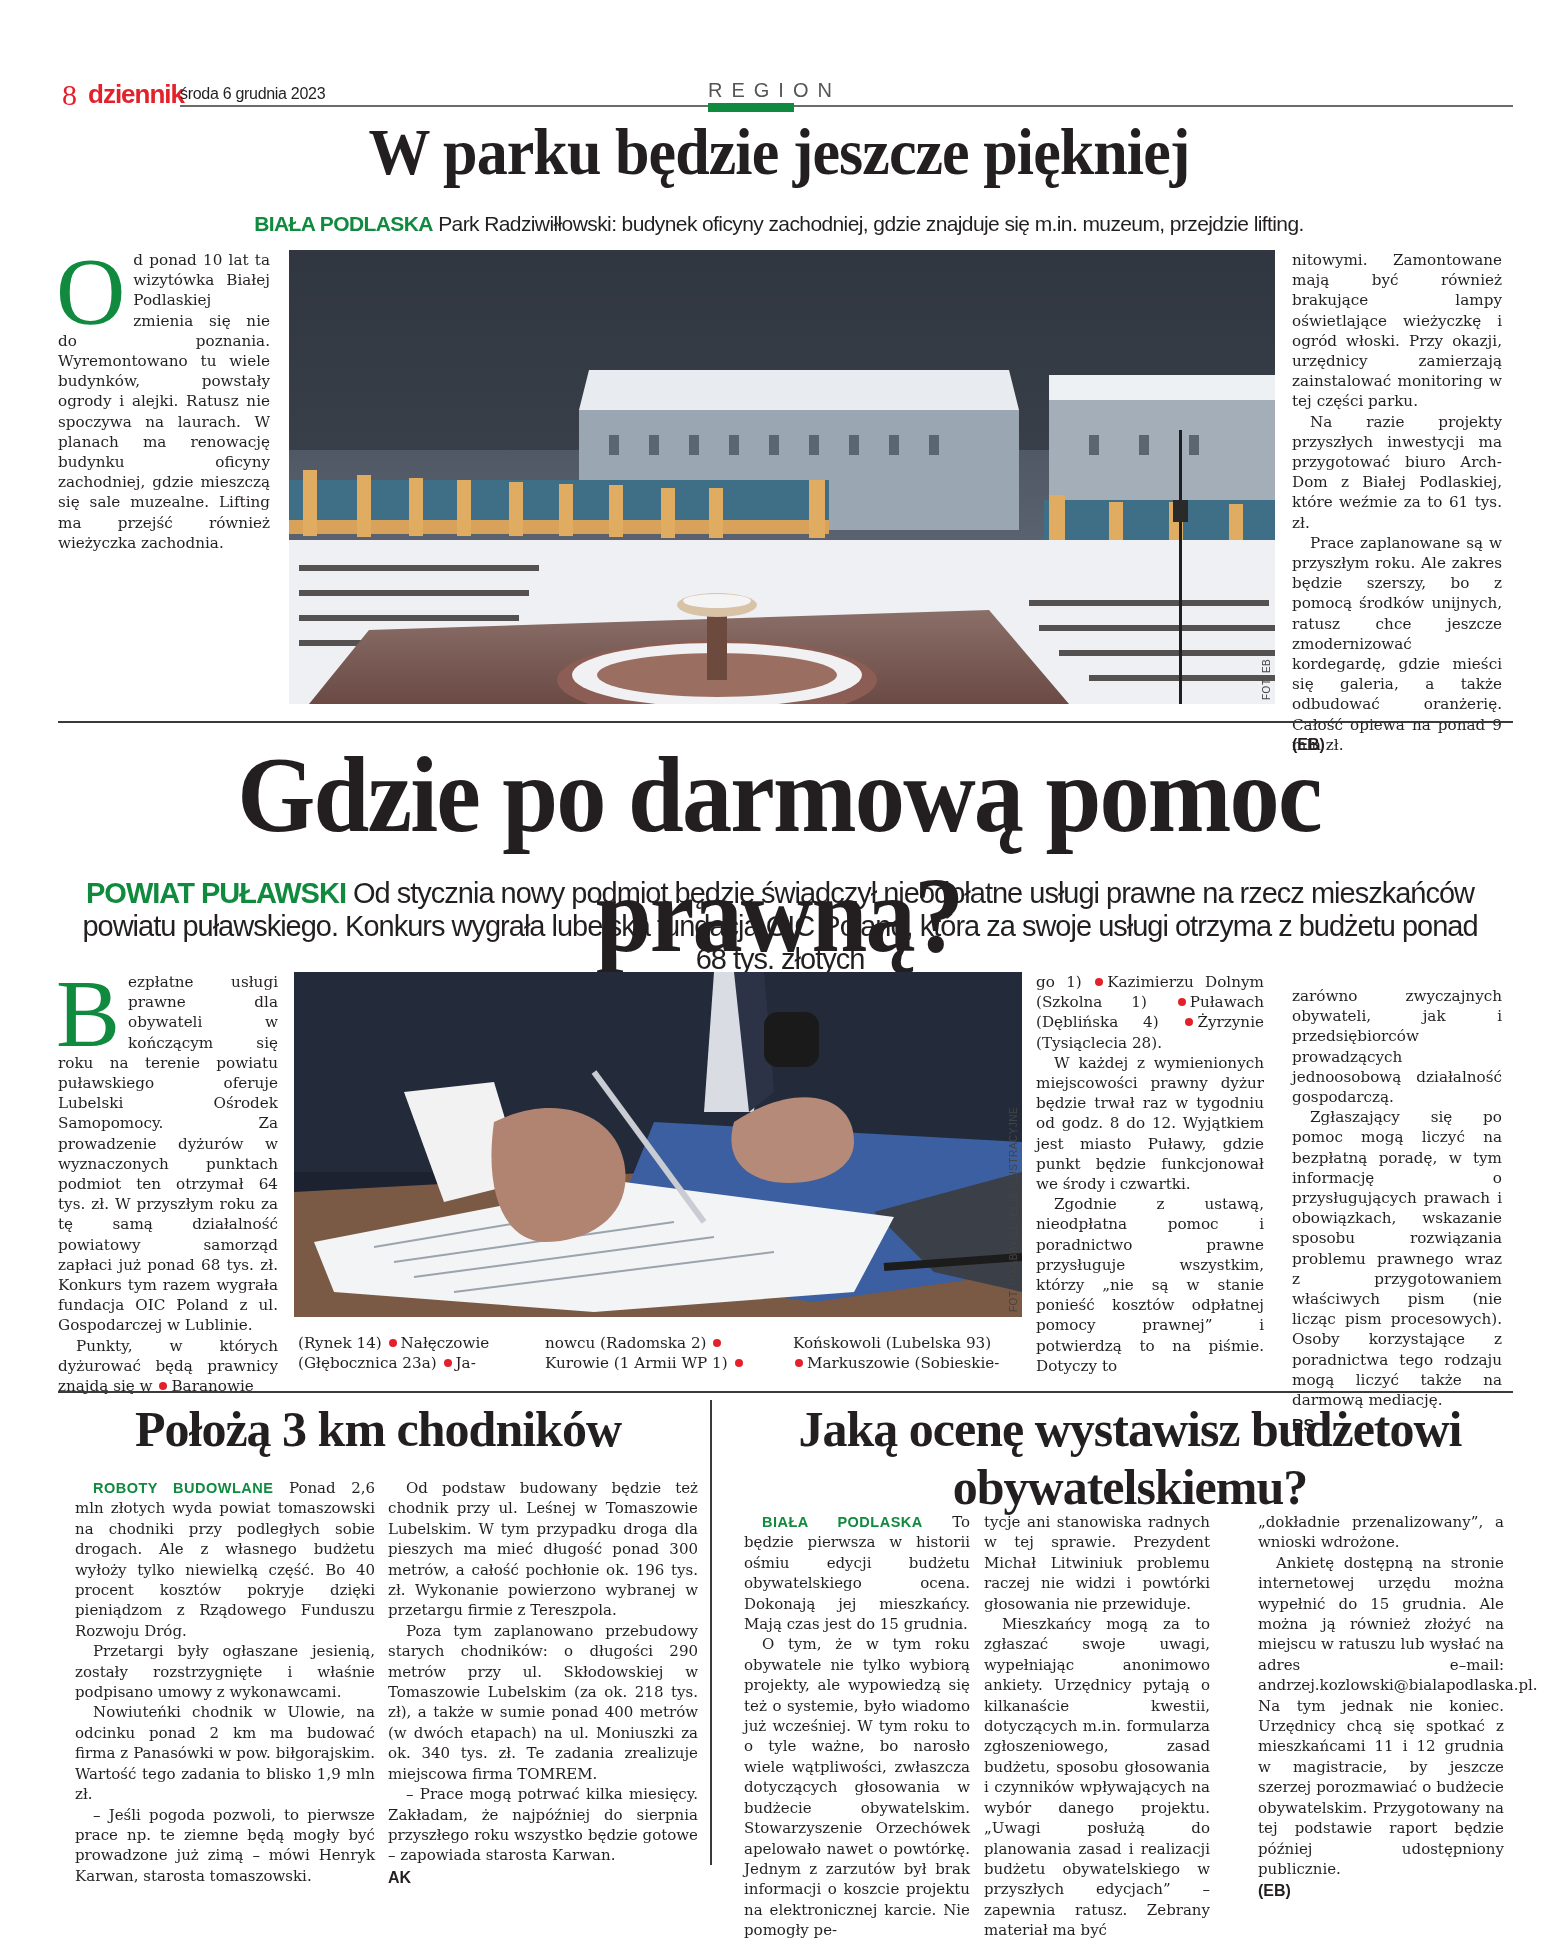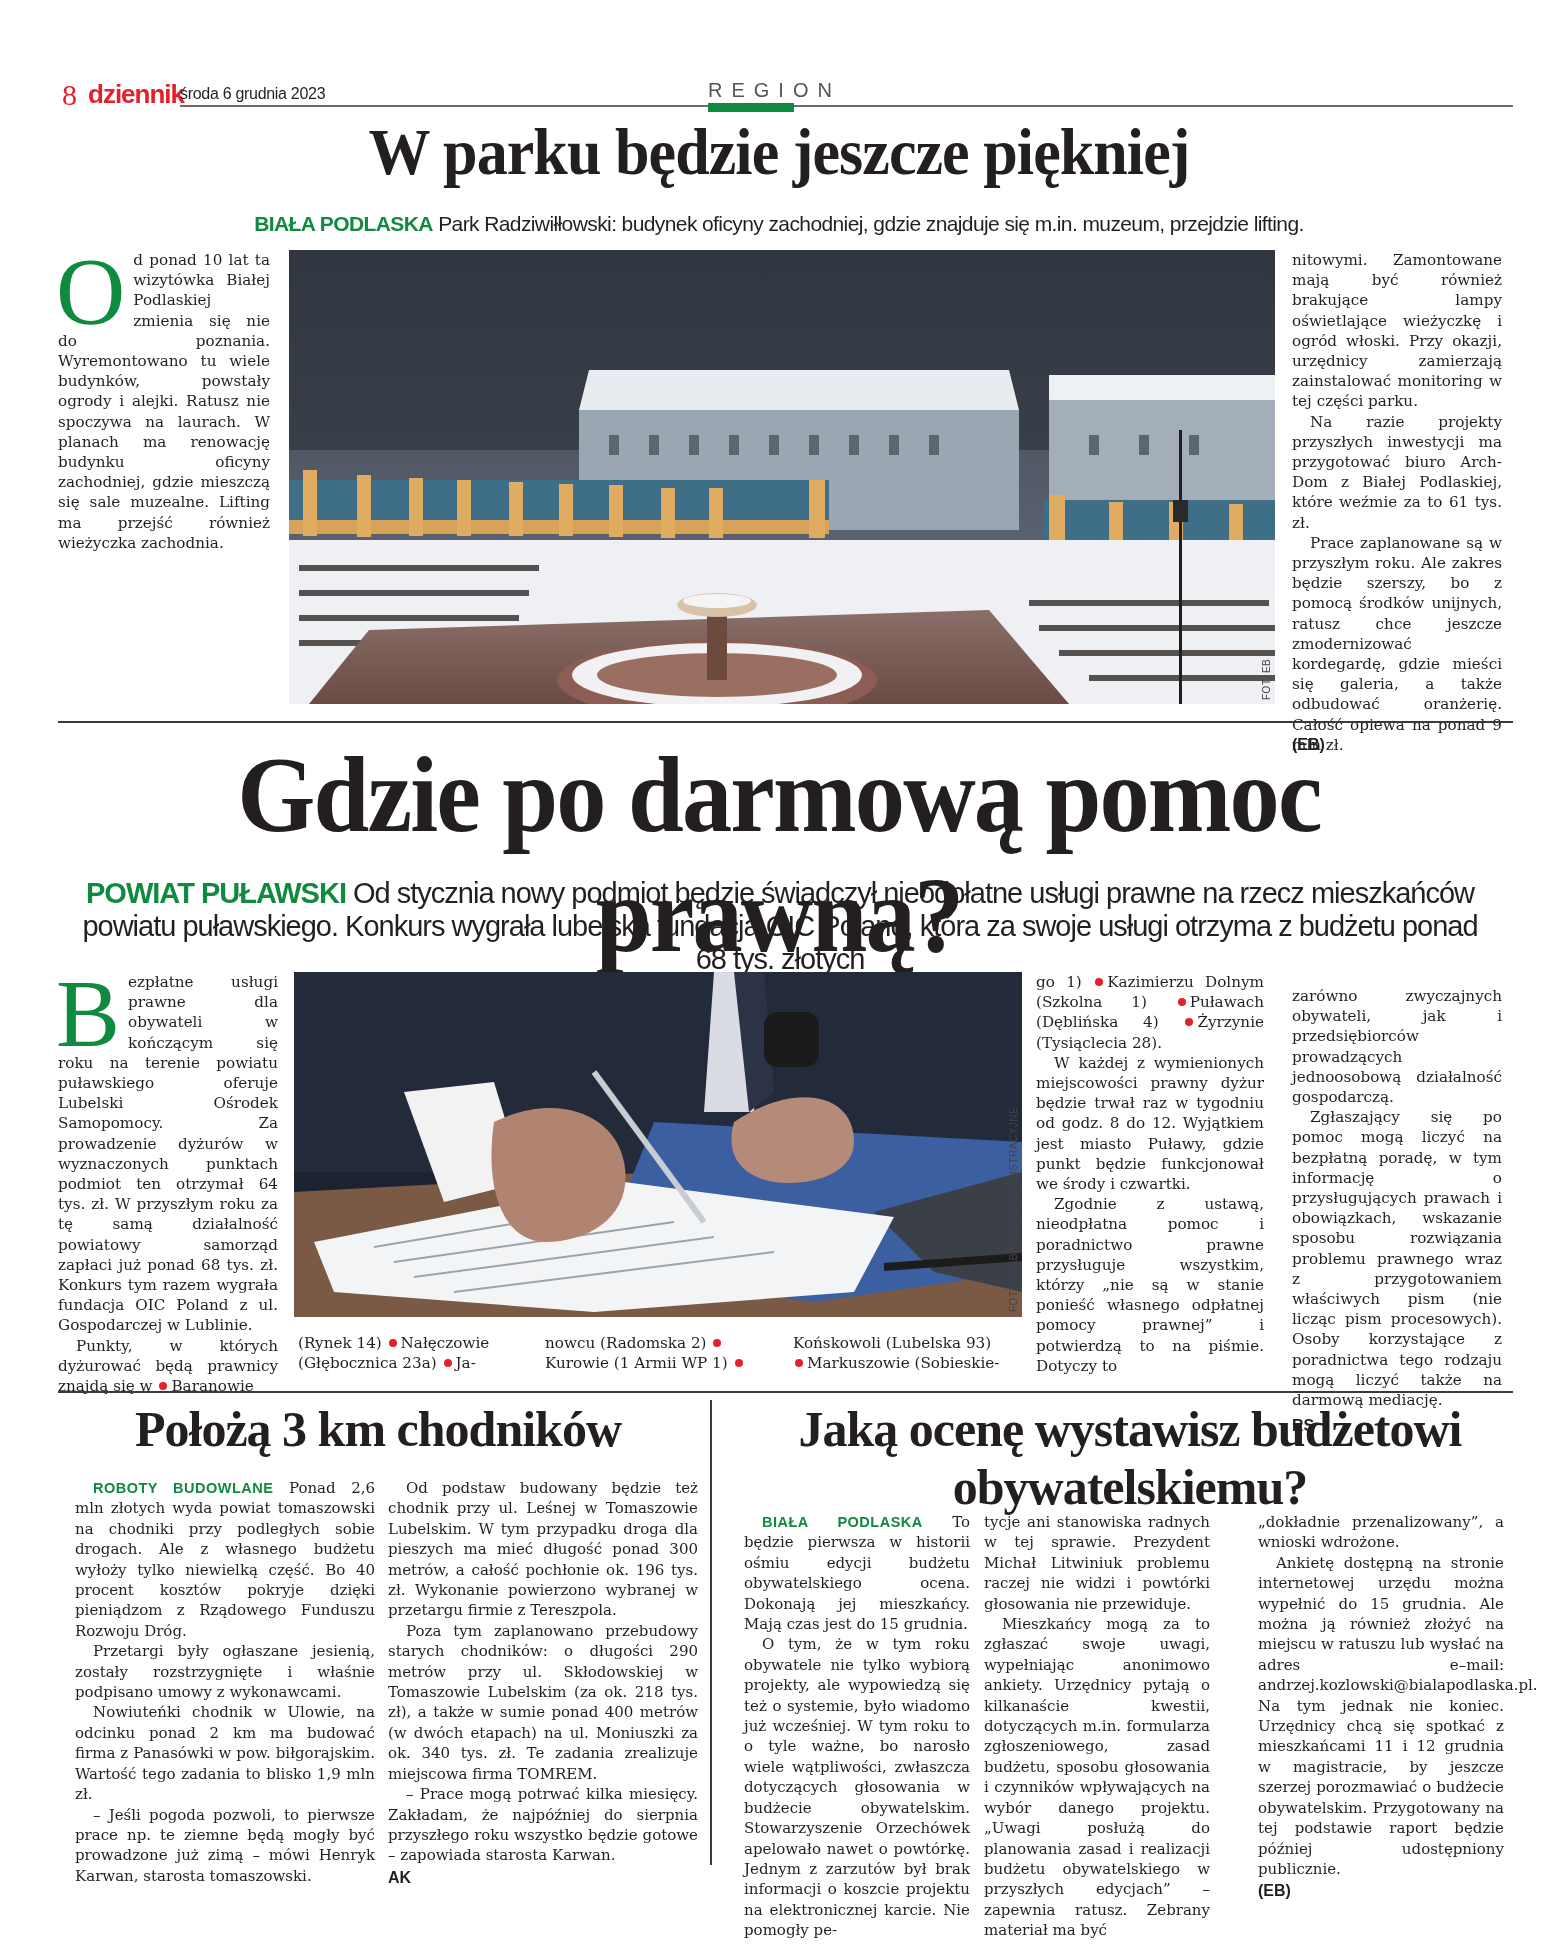--- a/index.html
+++ b/index.html
@@ -212,21 +212,21 @@
 <div class="abs col" style="left:793px; top:1333px; width:230px; text-align:left;">
   <div><span>Końskowoli (Lubelska 93)</span></div>
   <div><span class="dot"></span><span>Markuszowie (Sobieskie-</span></div>
 </div>
 
 <div class="abs col" style="left:1036px; top:972px; width:228px;">
   <p class="first">
     <span>go 1)</span> <span class="dot"></span><span>Kazimierzu Dolnym (Szkolna 1)</span> <span class="dot"></span><span>Puławach (Dęblińska 4)</span> <span class="dot"></span><span>Żyrzynie (Tysiąclecia 28).</span>
   </p>
   <p>W każdej z wymienionych miejscowości prawny dyżur będzie trwał raz w tygodniu od godz. 8 do 12. Wyjątkiem jest miasto Puławy, gdzie punkt będzie funkcjonował we środy i czwartki.</p>
-  <p>Zgodnie z ustawą, nieodpłatna pomoc i poradnictwo prawne przysługuje wszystkim, którzy „nie są w stanie ponieść własnego odpłatnej pomocy prawnej” i potwierdzą to na piśmie. Dotyczy to</p>
+  <p>Zgodnie z ustawą, nieodpłatna pomoc i poradnictwo prawne przysługuje wszystkim, którzy „nie są w stanie ponieść kosztów odpłatnej pomocy prawnej” i potwierdzą to na piśmie. Dotyczy to</p>
 </div>
 
 <div class="abs col" style="left:1292px; top:972px; width:210px;margin-top:14px;">
   <p class="first">zarówno zwyczajnych obywateli, jak i przedsiębiorców prowadzących jednoosobową działalność gospodarczą.</p>
   <p>Zgłaszający się po pomoc mogą liczyć na bezpłatną poradę, w tym informację o przysługujących prawach i obowiązkach, wskazanie sposobu rozwiązania problemu prawnego wraz z przygotowaniem właściwych pism (nie licząc pism procesowych). Osoby korzystające z poradnictwa tego rodzaju mogą liczyć także na darmową mediację.</p>
   <div class="sig" style="margin-top:6px;">RS</div>
 </div>
 
 <div class="abs rule" style="left:58px; top:1391px; width:1455px;"></div>
 

